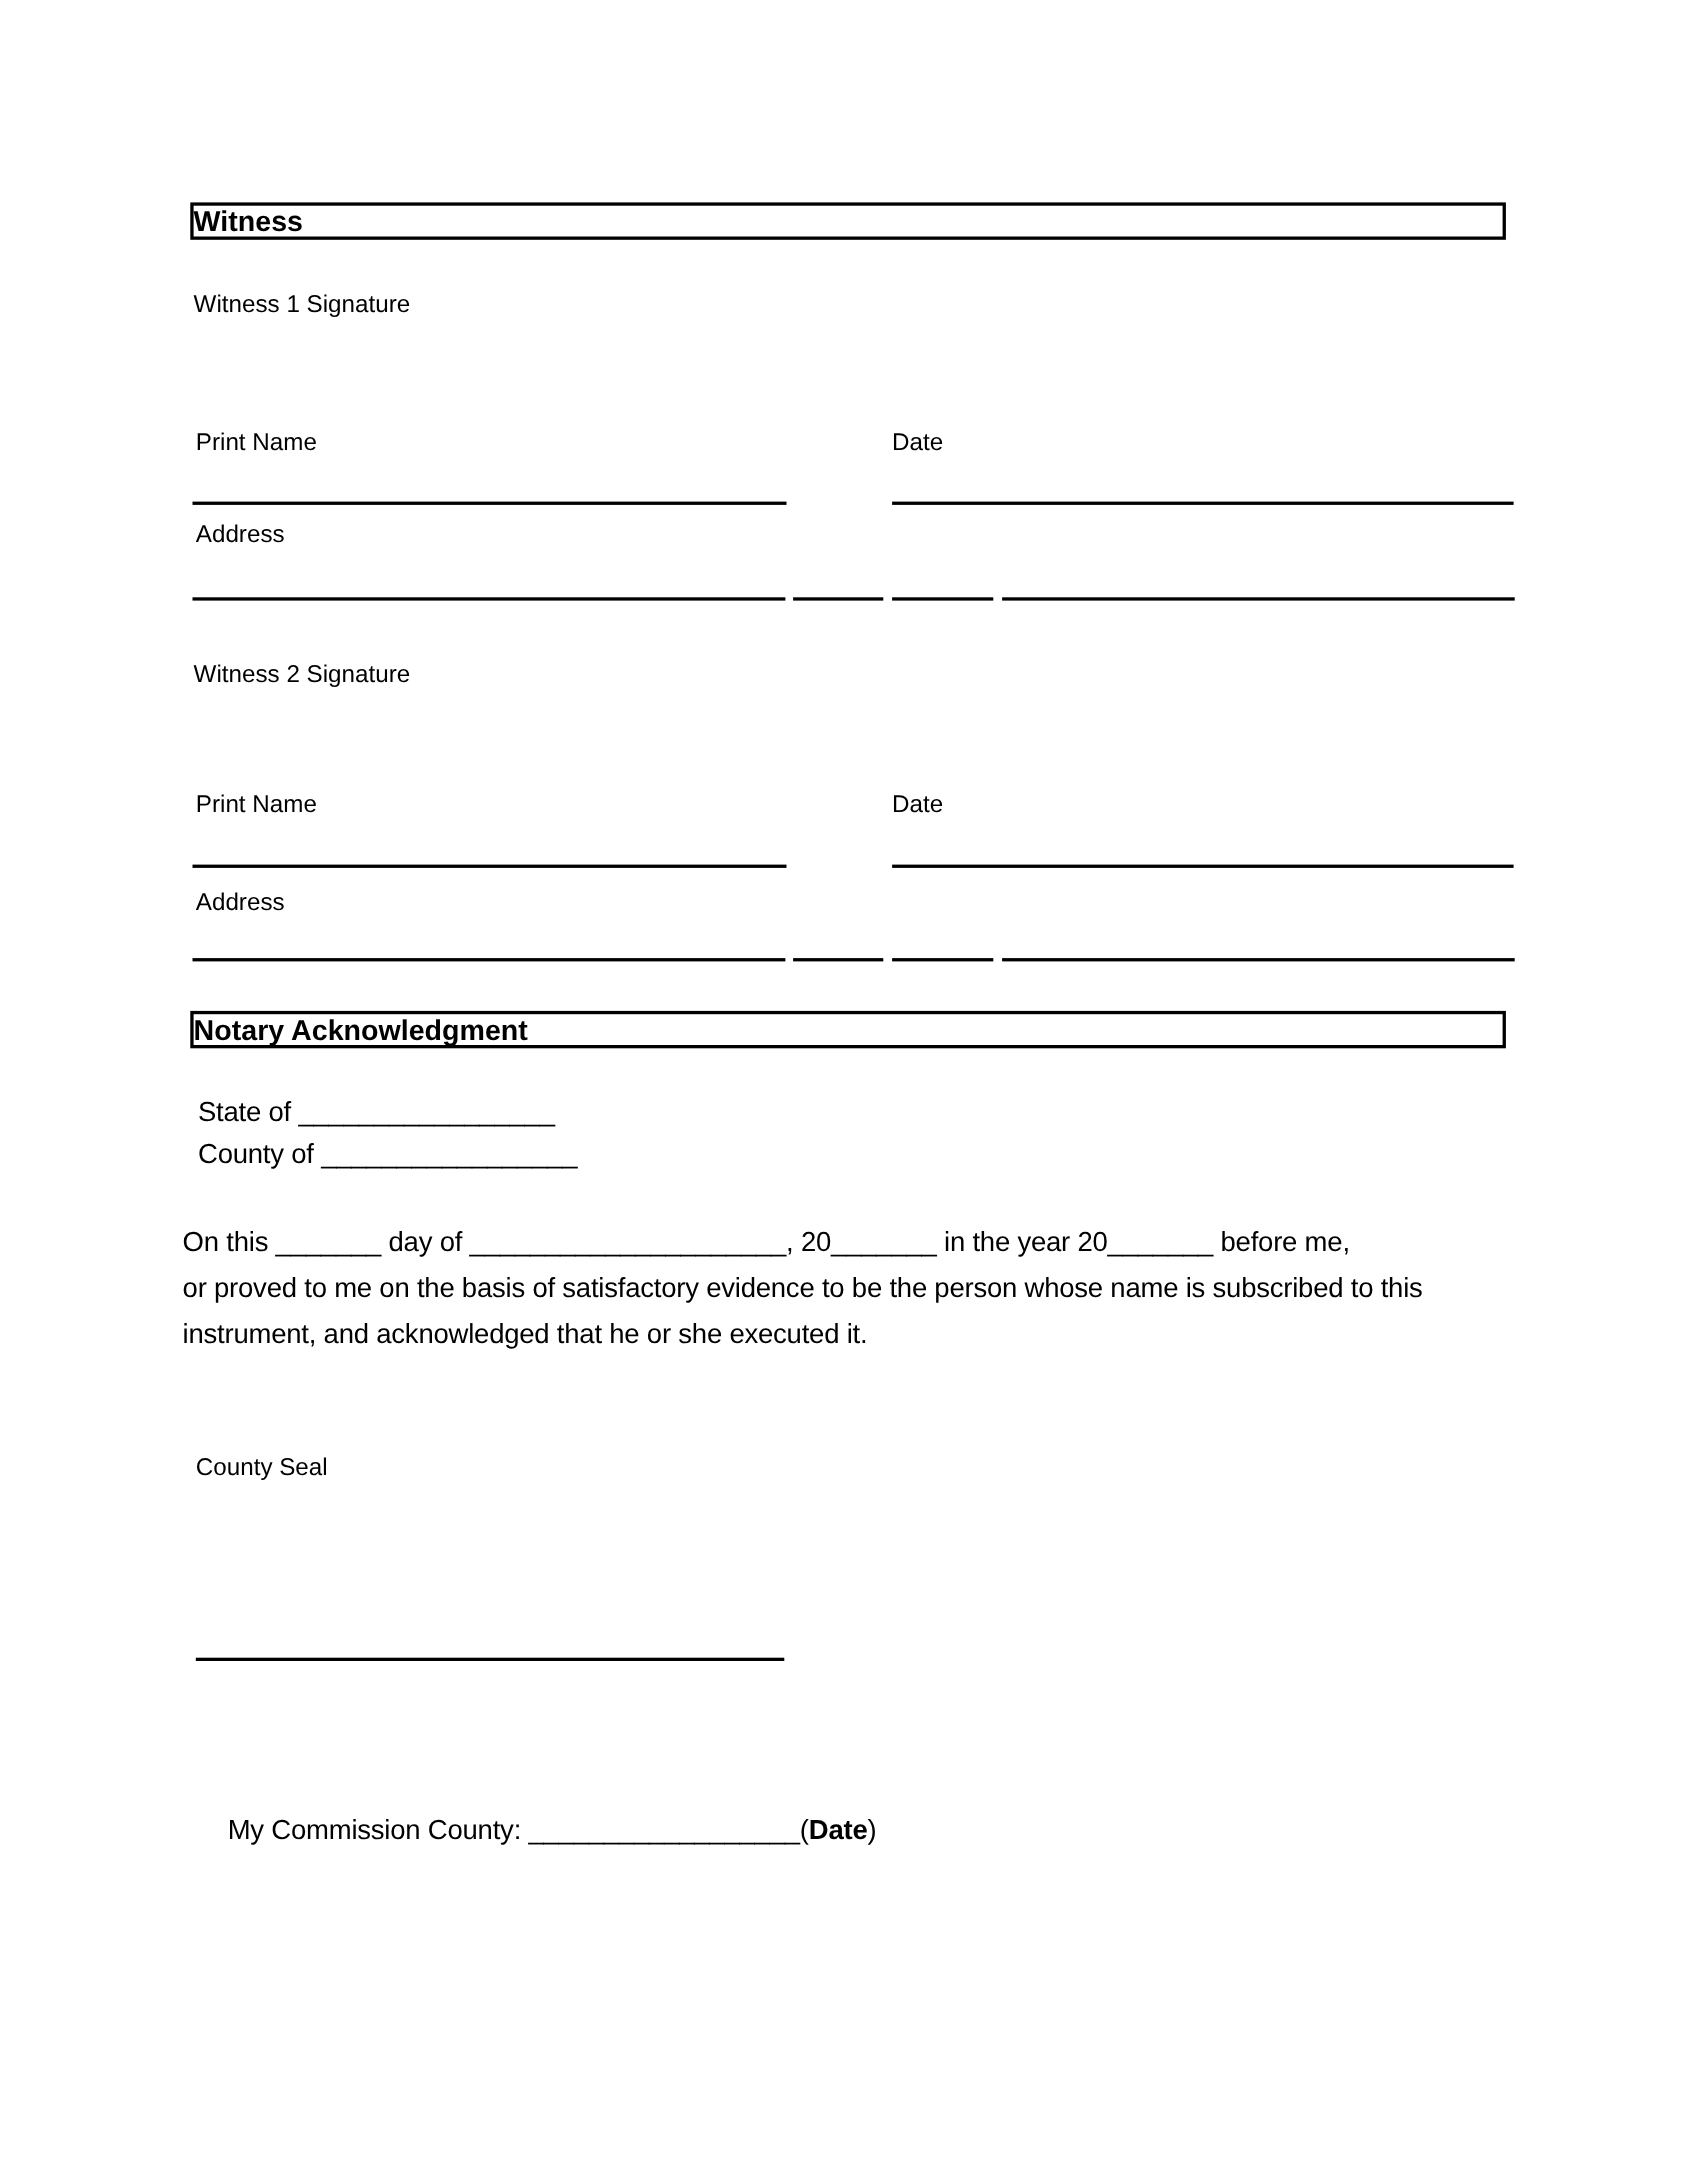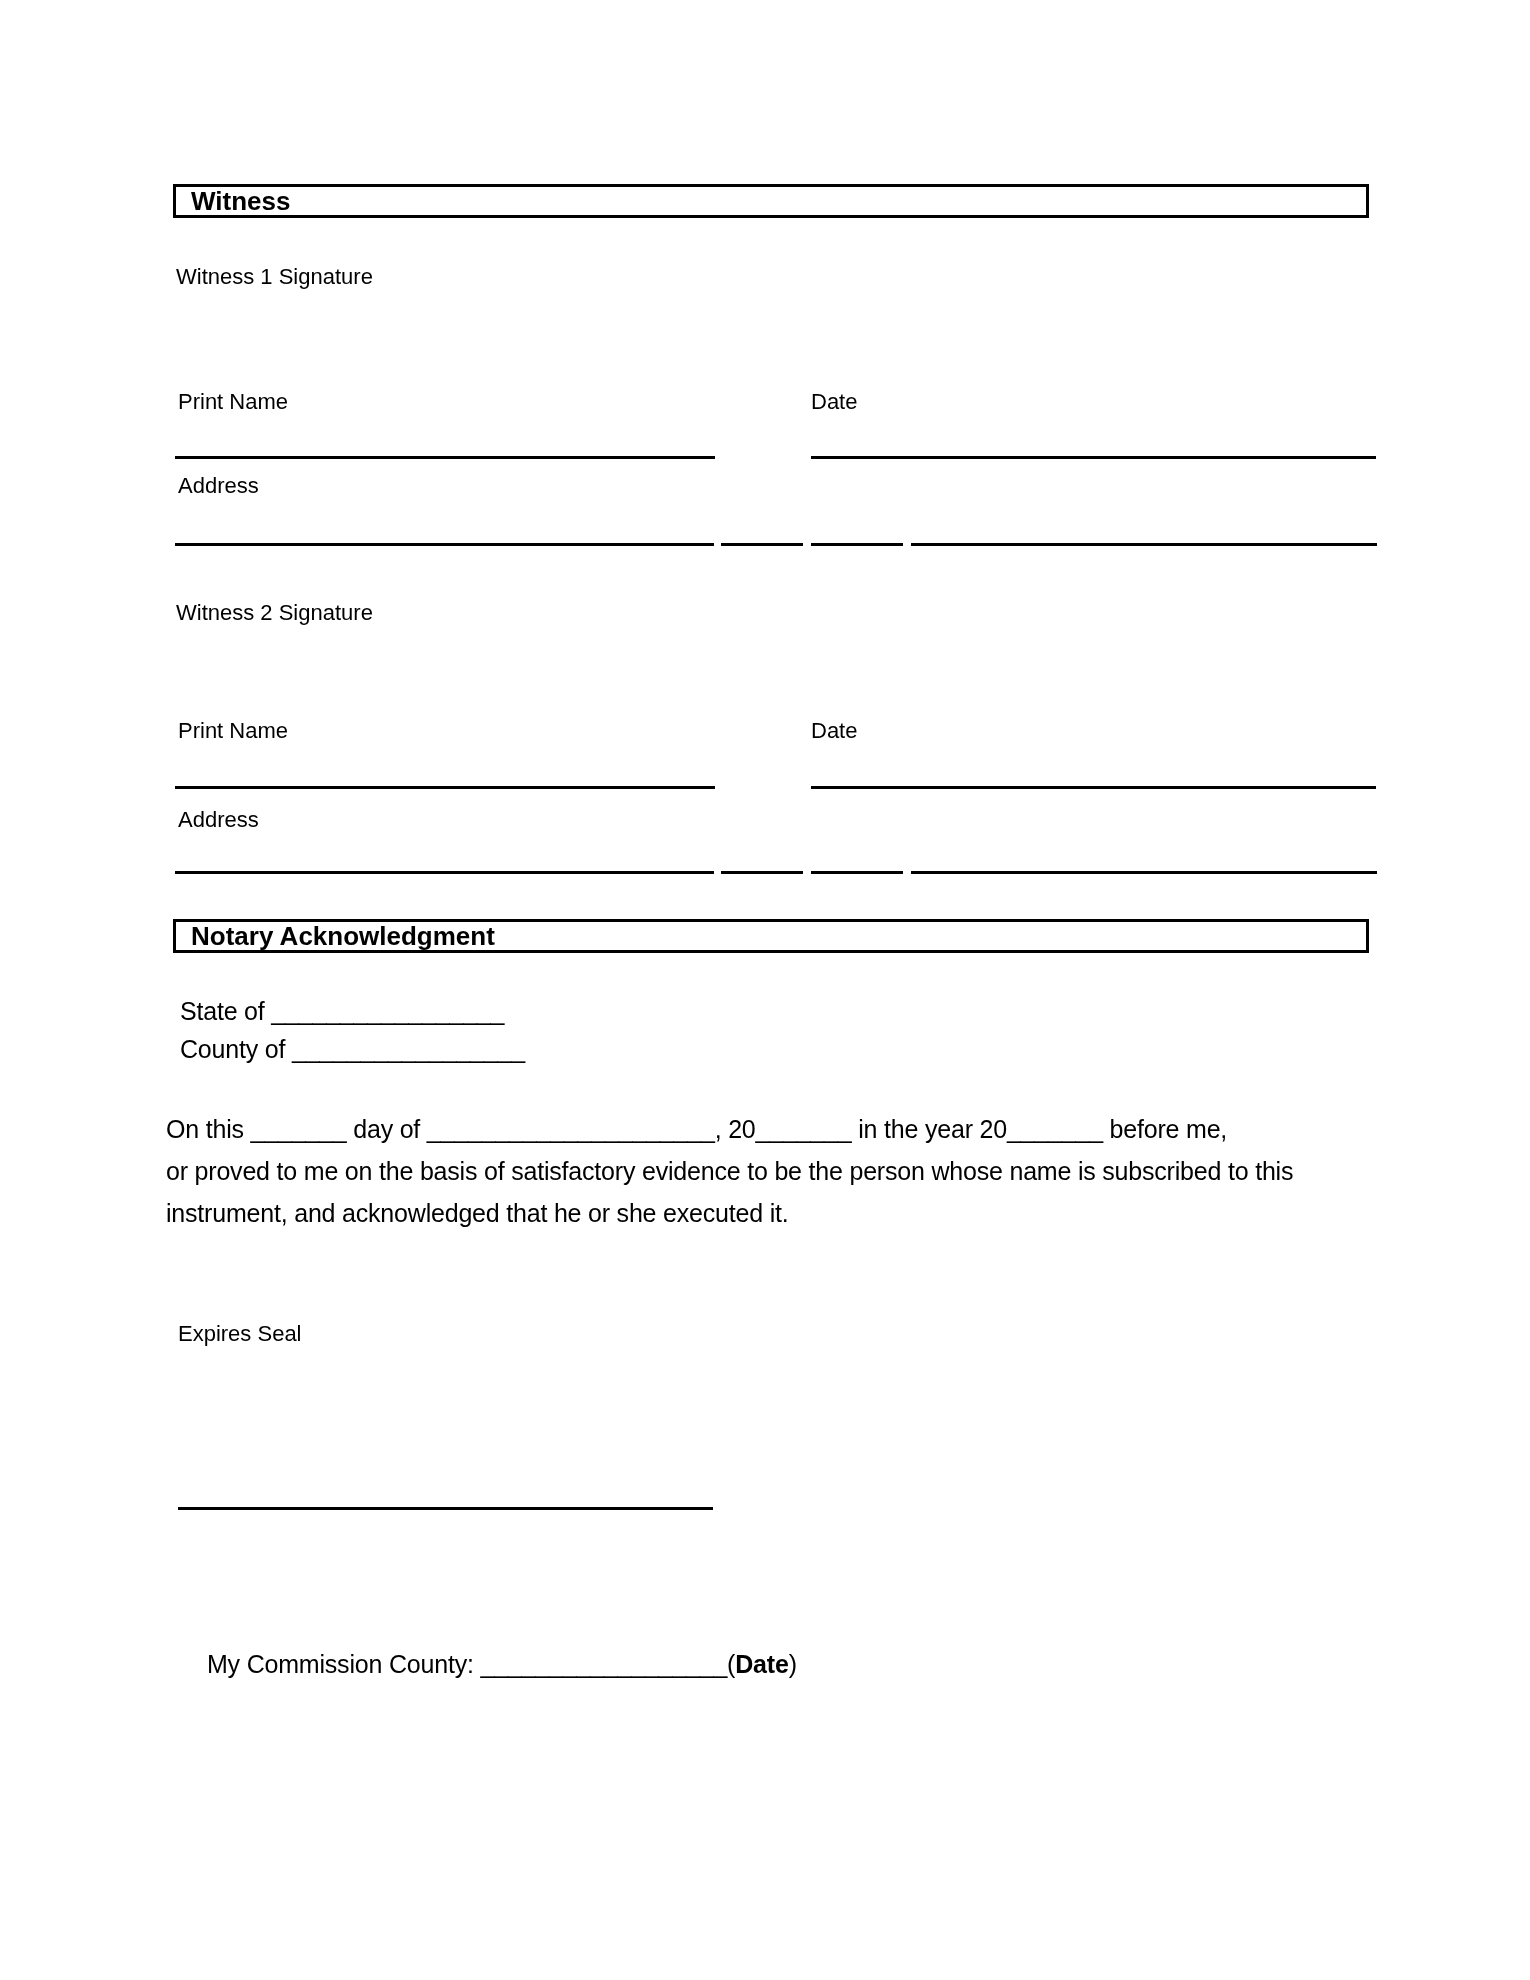--- a/index.html
+++ b/index.html
@@ -18,21 +18,21 @@
   .body-text { font-size: 25px; line-height: 30px; white-space: pre; letter-spacing: -0.2px; }
   .section-box {
     position: absolute;
     left: 173px;
     width: 1196px;
     height: 34px;
     border: 3px solid #000000;
     box-sizing: border-box;
     display: flex;
     align-items: center;
-    padding-left: 15px;
+    padding-left: 0;
     font-weight: bold;
     font-size: 26px;
   }
   .rule { position: absolute; height: 3px; background: #000000; }
   .para-line { white-space: pre; font-size: 25px; letter-spacing: -0.2px; line-height: 42px; }
   .bold { font-weight: bold; }
 </style>
 </head>
 <body>
 
@@ -78,21 +78,21 @@
 
   <div class="abs body-text" style="left:180px; top:996px;">State of _________________</div>
   <div class="abs body-text" style="left:180px; top:1034px;text-align:center;">County of _________________</div>
 
   <div class="abs" style="left:166px; top:1108px;">
     <div class="para-line">On this _______ day of _____________________, 20_______ in the year 20_______ before me,</div>
     <div class="para-line">or proved to me on the basis of satisfactory evidence to be the person whose name is subscribed to this</div>
     <div class="para-line">instrument, and acknowledged that he or she executed it.</div>
   </div>
 
-  <div class="abs label" style="left:178px; top:1319px;">Expires Seal</div>
+  <div class="abs label" style="left:178px; top:1319px;">County Seal</div>
 
   <div class="rule" style="left:178px; top:1507px; width:535px;"></div>
 
 
   <div class="abs body-text" style="left:180px; top:1619px;">
     <span>My Commission County: </span><span>__________________</span><span>(</span><span class="bold">Date</span><span>)</span>
   </div>
 
 </div>
 

